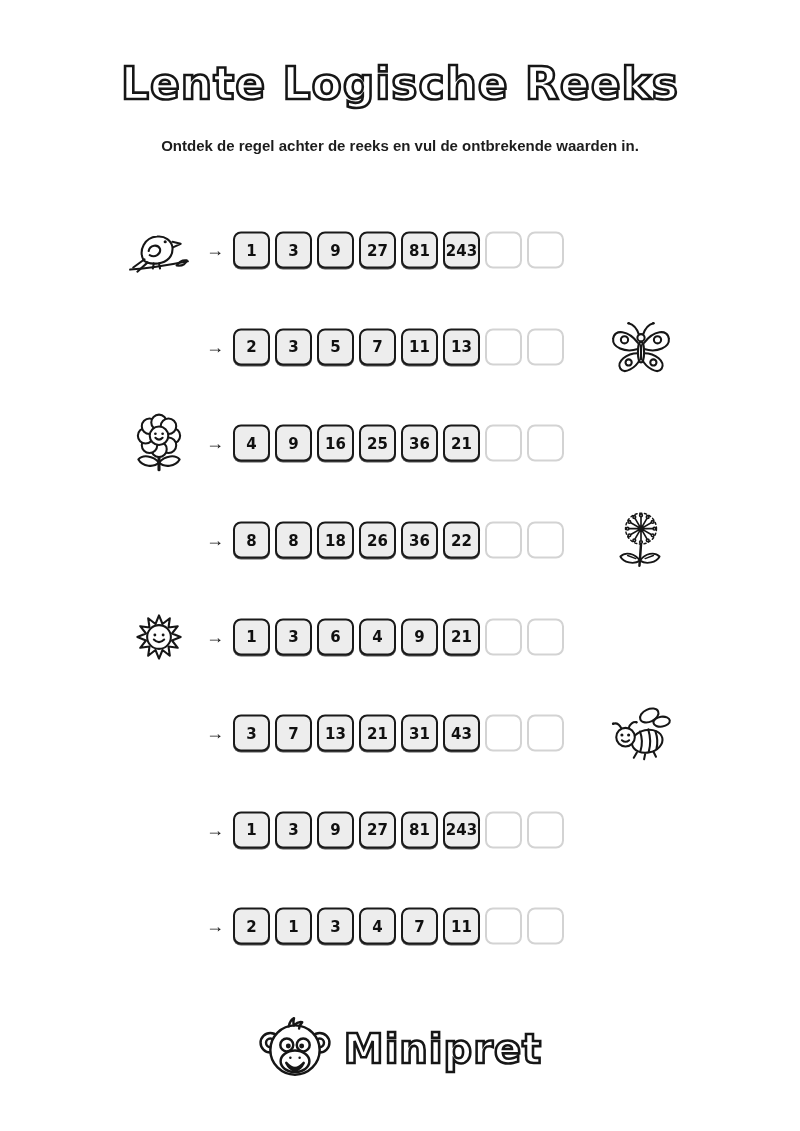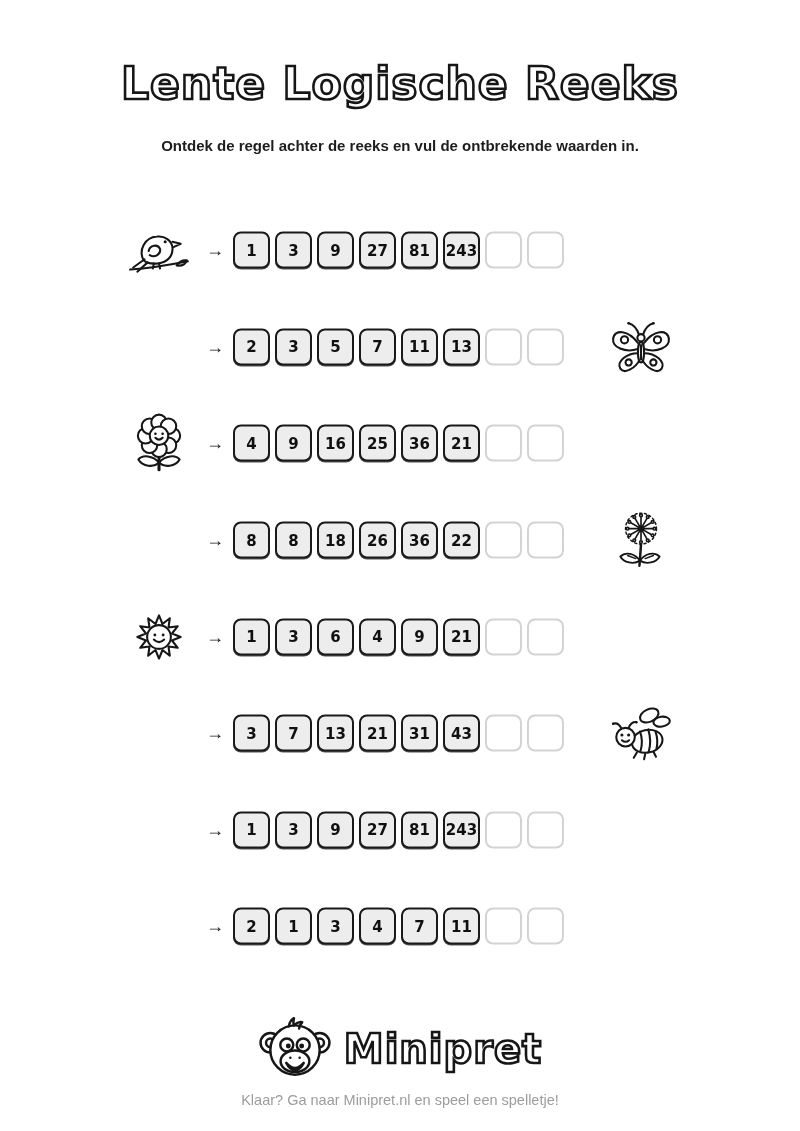--- a/index.html
+++ b/index.html
@@ -283,15 +283,14 @@
           <circle cx="42.5" cy="33" r="2.4" fill="#161616" stroke="none"></circle>
     <ellipse cx="36" cy="48" rx="14" ry="10.5" fill="#fff"></ellipse>
     <circle cx="31.5" cy="44.5" r="1.2" fill="#161616" stroke="none"></circle>
           <circle cx="40.5" cy="44.5" r="1.2" fill="#161616" stroke="none"></circle>
     <path d="M27.5 49.5 q8.5 10 17 0 q-3.5 7 -8.5 7 q-5 0 -8.5 -7 z"></path>
         </svg>
       </span>
     <span class="brand-name outline-text">Minipret</span>
   </div>
 
-  <div class="footer-note">Klaar? Ga naar Minipret.nl en speel een spelletje!</div>
 
 </div>
 
 </body></html>

